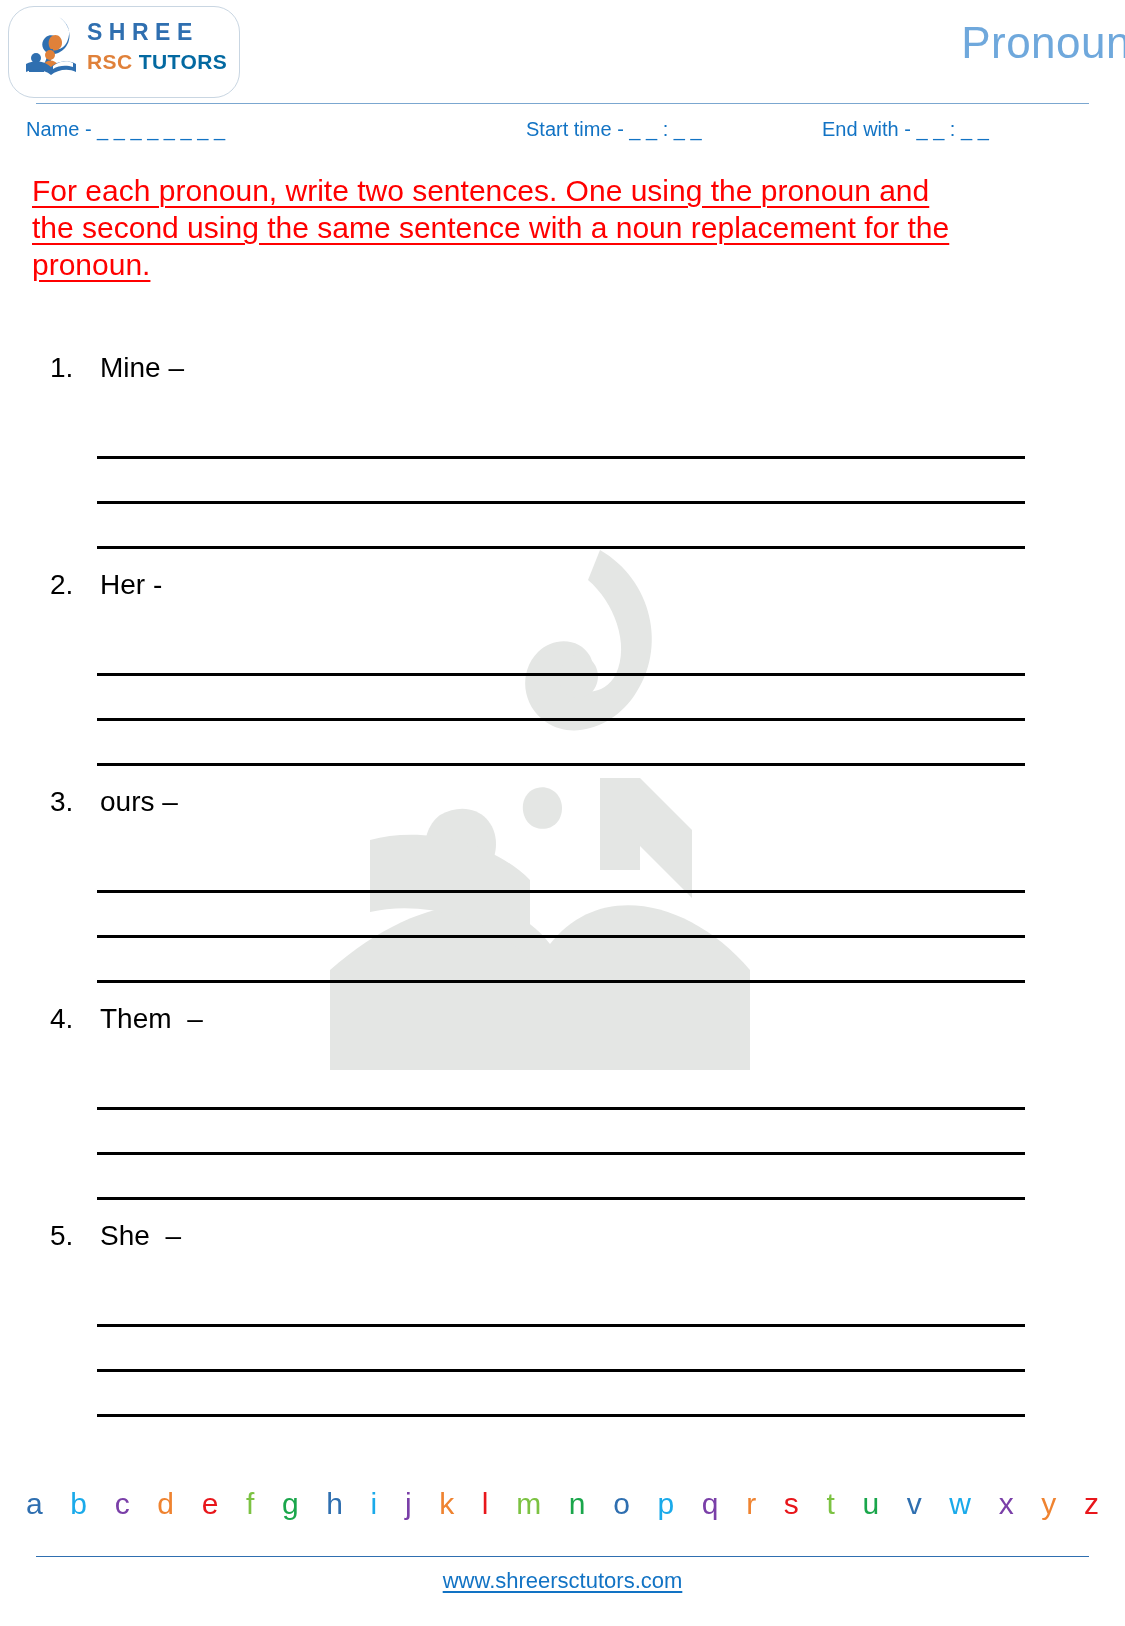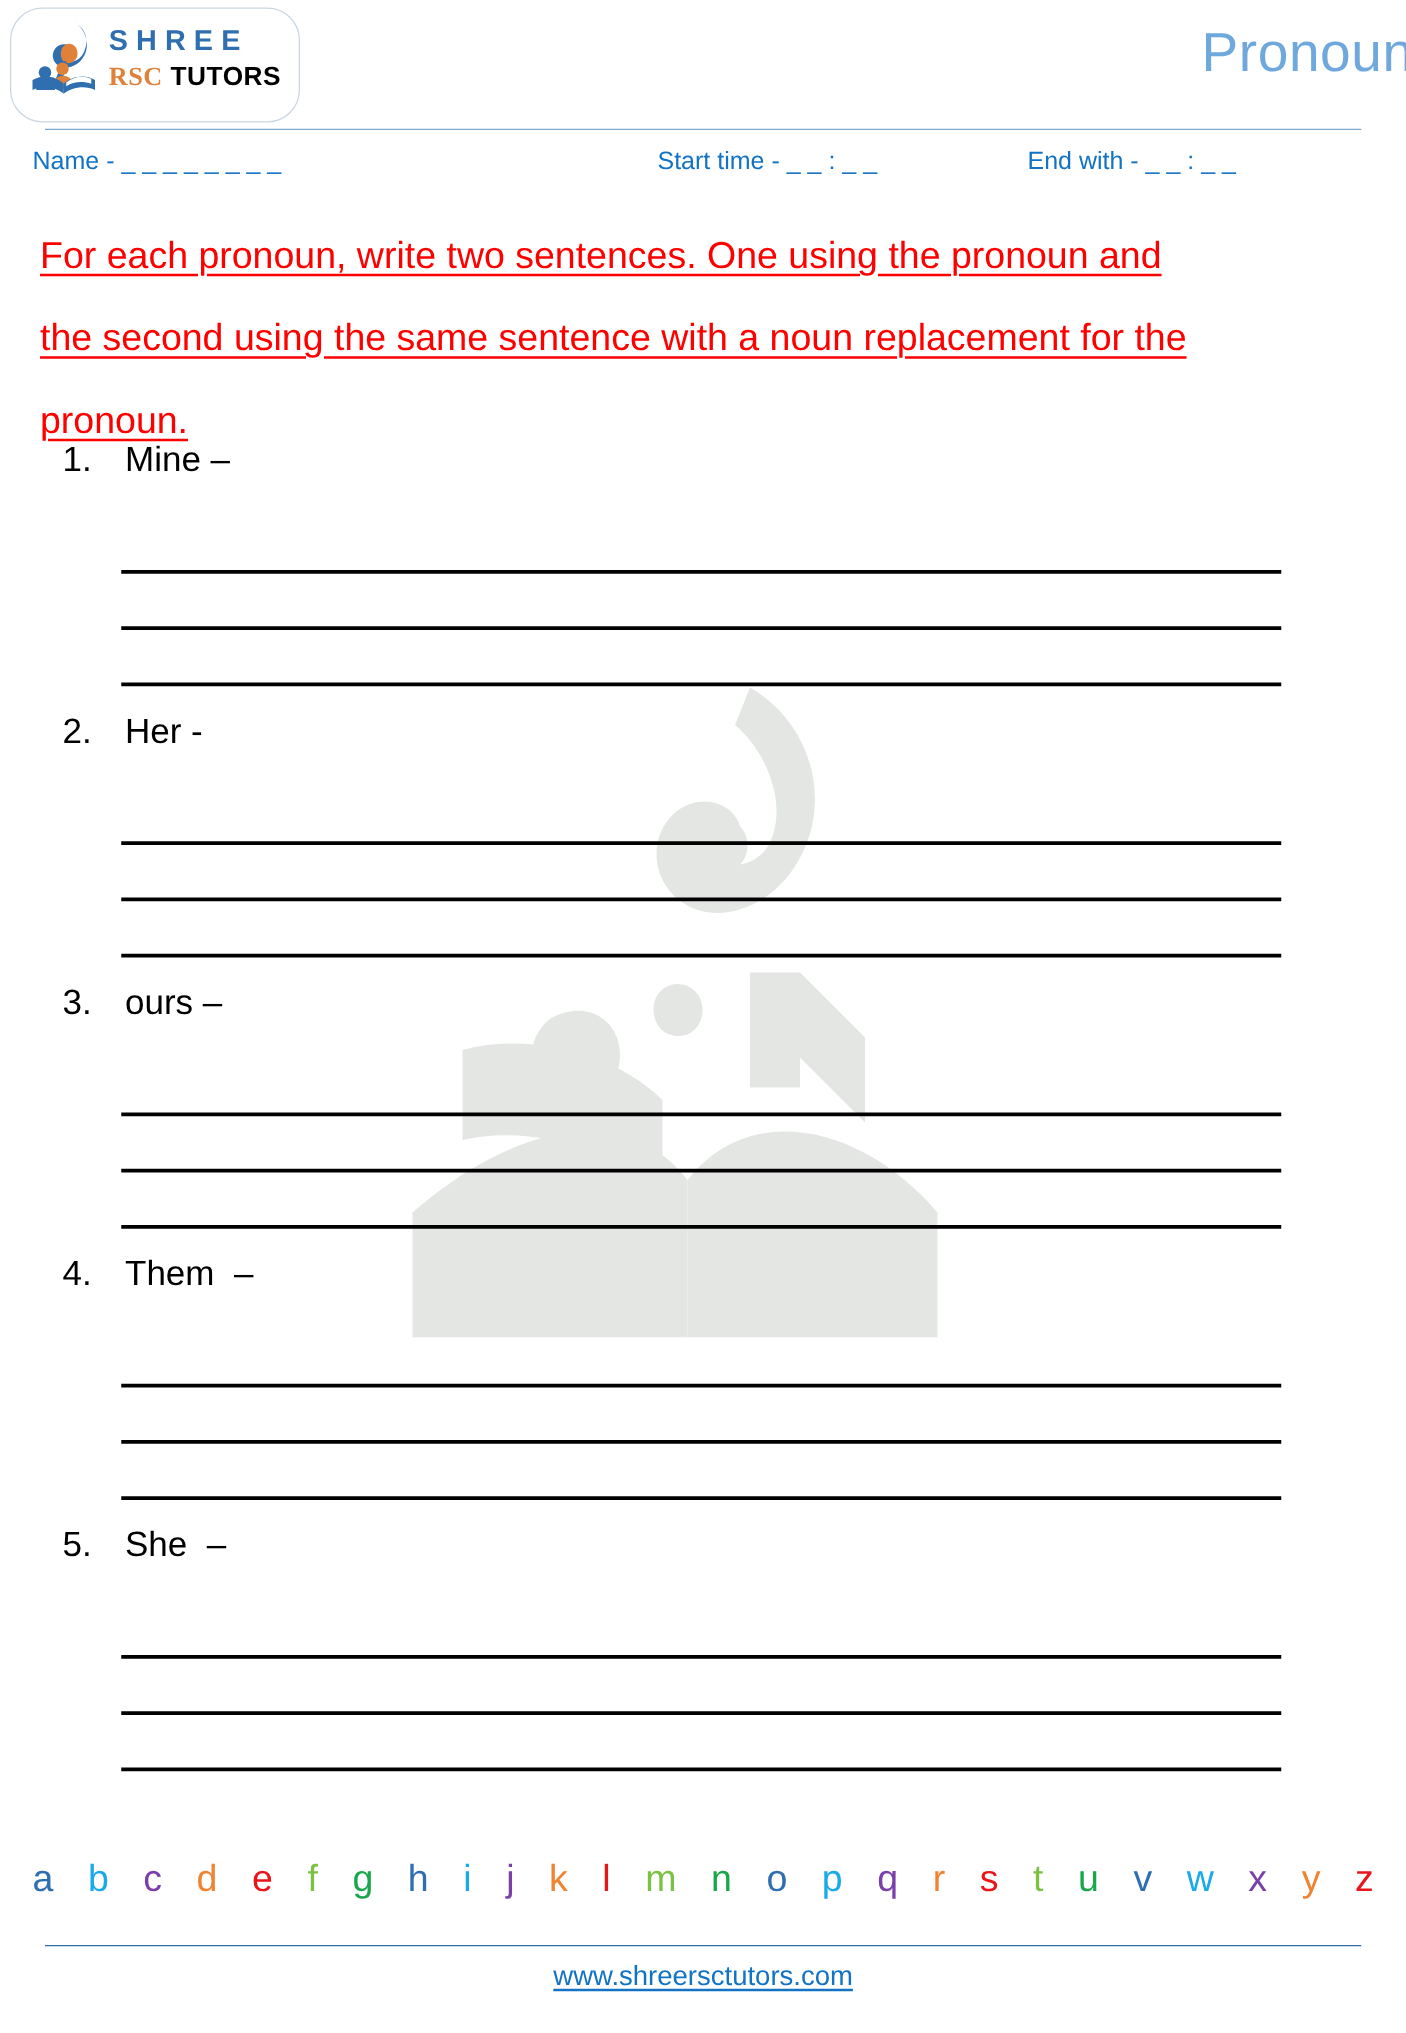--- a/index.html
+++ b/index.html
@@ -63,22 +63,22 @@
     letter-spacing: 6.5px;
     color: #2f6fb0;
     margin-bottom: 7px;
   }
   .logo-rsc {
     font-size: 21px;
     font-weight: bold;
     letter-spacing: 0.4px;
     white-space: nowrap;
   }
-  .logo-rsc .rsc { color: #e0813a; font-family: Liberation Serif, serif; }
-  .logo-rsc .tutors { color: #000000; }
+  .logo-rsc .rsc { color: #e0813a; }
+  .logo-rsc .tutors { color: #0369a1; }
 
   .doc-title {
     position: absolute;
     right: 22px;
     top: 18px;
     font-size: 44px;
     color: #6fa8dc;
     font-weight: normal;
     letter-spacing: 0.5px;
   }
@@ -105,21 +105,21 @@
   .meta-end { position: absolute; left: 822px; top: 0; white-space: pre; }
 
   
   .instruction {
     position: absolute;
     left: 32px;
     top: 172px;
     width: 940px;
     color: #ff0000;
     font-size: 30px;
-    line-height: 66px;
+    line-height: 37px;
     text-decoration: underline;
     text-decoration-thickness: 2px;
     text-underline-offset: 5px;
   }
 
   
   .questions {
     position: absolute;
     left: 0;
     top: 352px;

